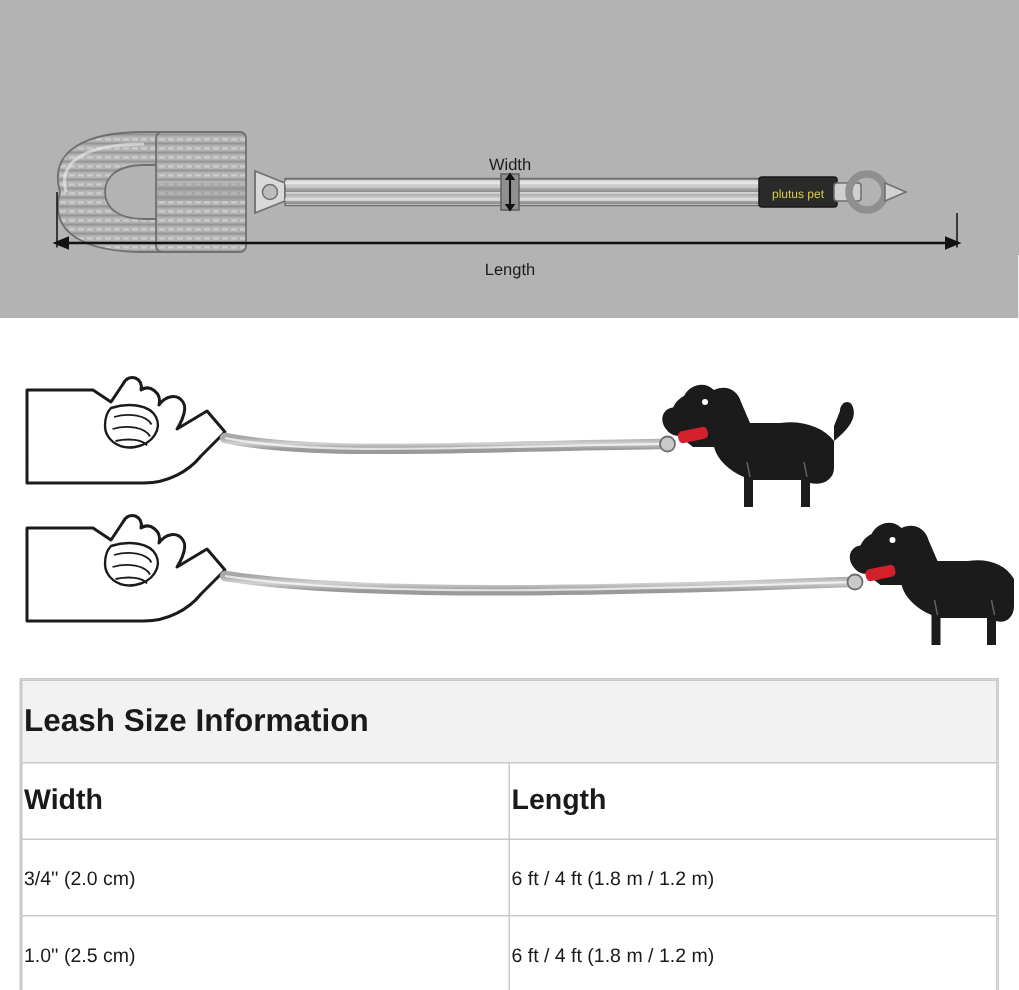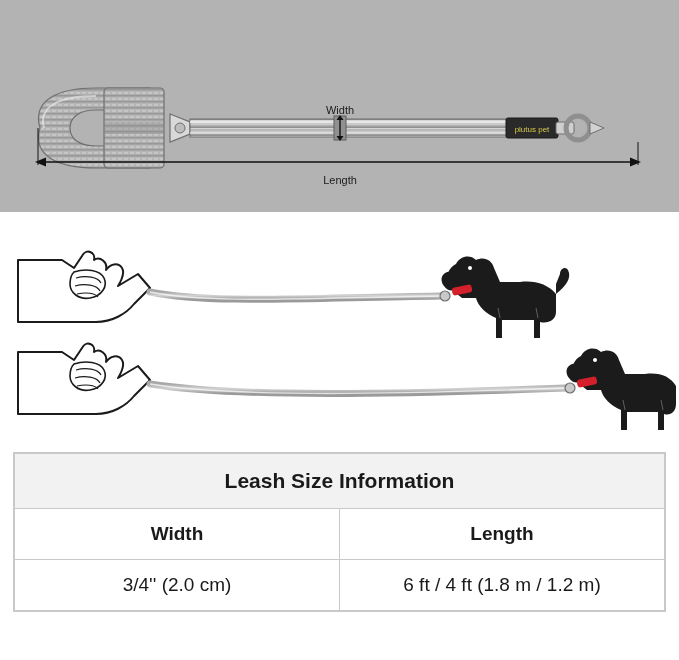--- a/index.html
+++ b/index.html
@@ -62,40 +62,40 @@
     border: 1px solid #c9c9c9;
     box-sizing: border-box;
   }
   table {
     border-collapse: collapse;
     width: 100%;
     table-layout: fixed;
   }
   td, th {
     border: 1px solid #c9c9c9;
-    text-align: center;
+    text-align: left;
     color: #1a1a1a;
     font-weight: normal;
   }
   .t-head td {
     height: 52px;
     font-size: 21px;
     font-weight: bold;
     background: #f2f2f2;
     color: #1a1a1a;
   }
   .t-sub td {
     height: 48px;
     font-size: 19px;
     font-weight: bold;
     background: #ffffff;
   }
   .t-row td {
     height: 48px;
-    font-size: 19px;
+    font-size: 13px;
     background: #ffffff;
   }
   .col-left { width: 44%; }
   .col-right { width: 56%; }
 </style>
 </head>
 <body>
 
 <div class="top-panel">
 
@@ -251,15 +251,19 @@
         <td colspan="2">Leash Size Information</td>
       </tr>
       <tr class="t-sub">
         <td class="col-left">Width</td>
         <td class="col-right">Length</td>
       </tr>
       <tr class="t-row">
         <td class="col-left">3/4'' (2.0 cm)</td>
         <td class="col-right">6 ft / 4 ft (1.8 m / 1.2 m)</td>
       </tr>
+      <tr class="t-row">
+        <td class="col-left">1.0'' (2.5 cm)</td>
+        <td class="col-right">6 ft / 4 ft (1.8 m / 1.2 m)</td>
+      </tr>
     </tbody>
   </table>
 </div>
 
 </body></html>

